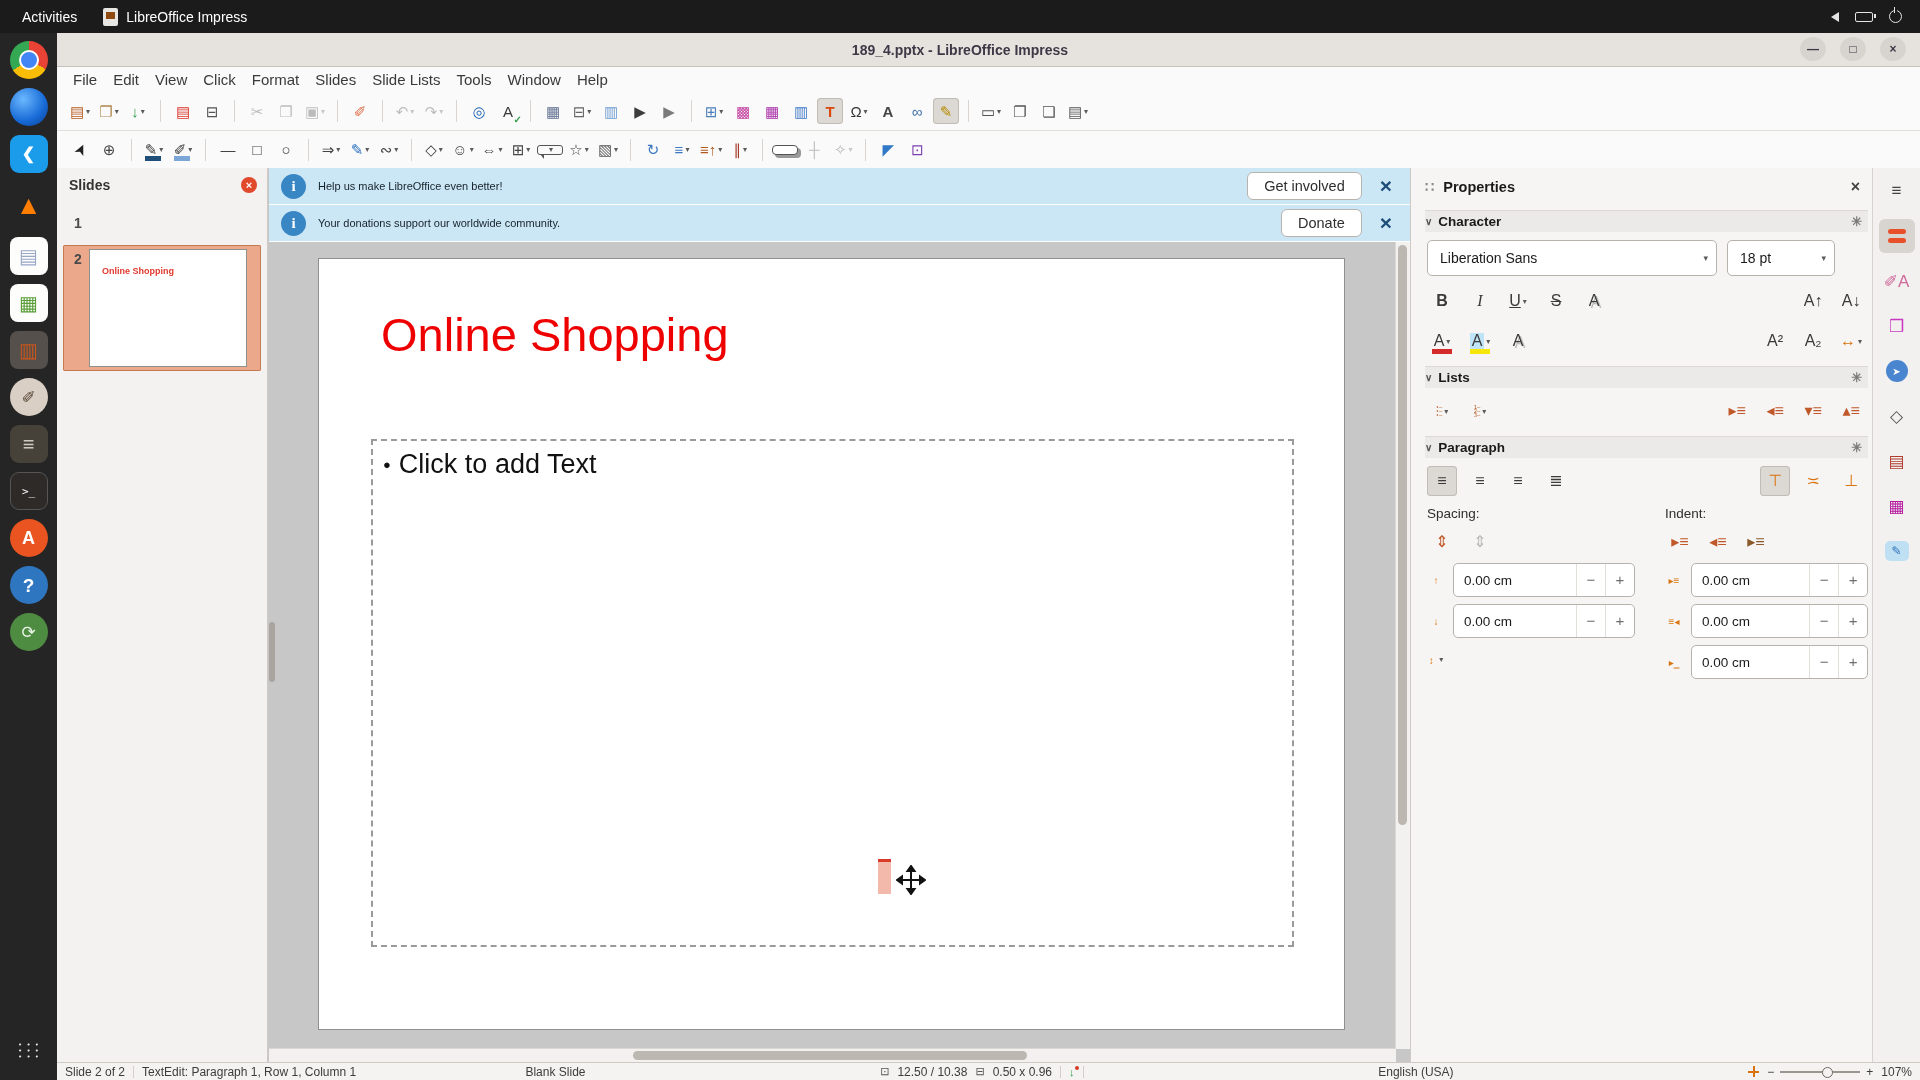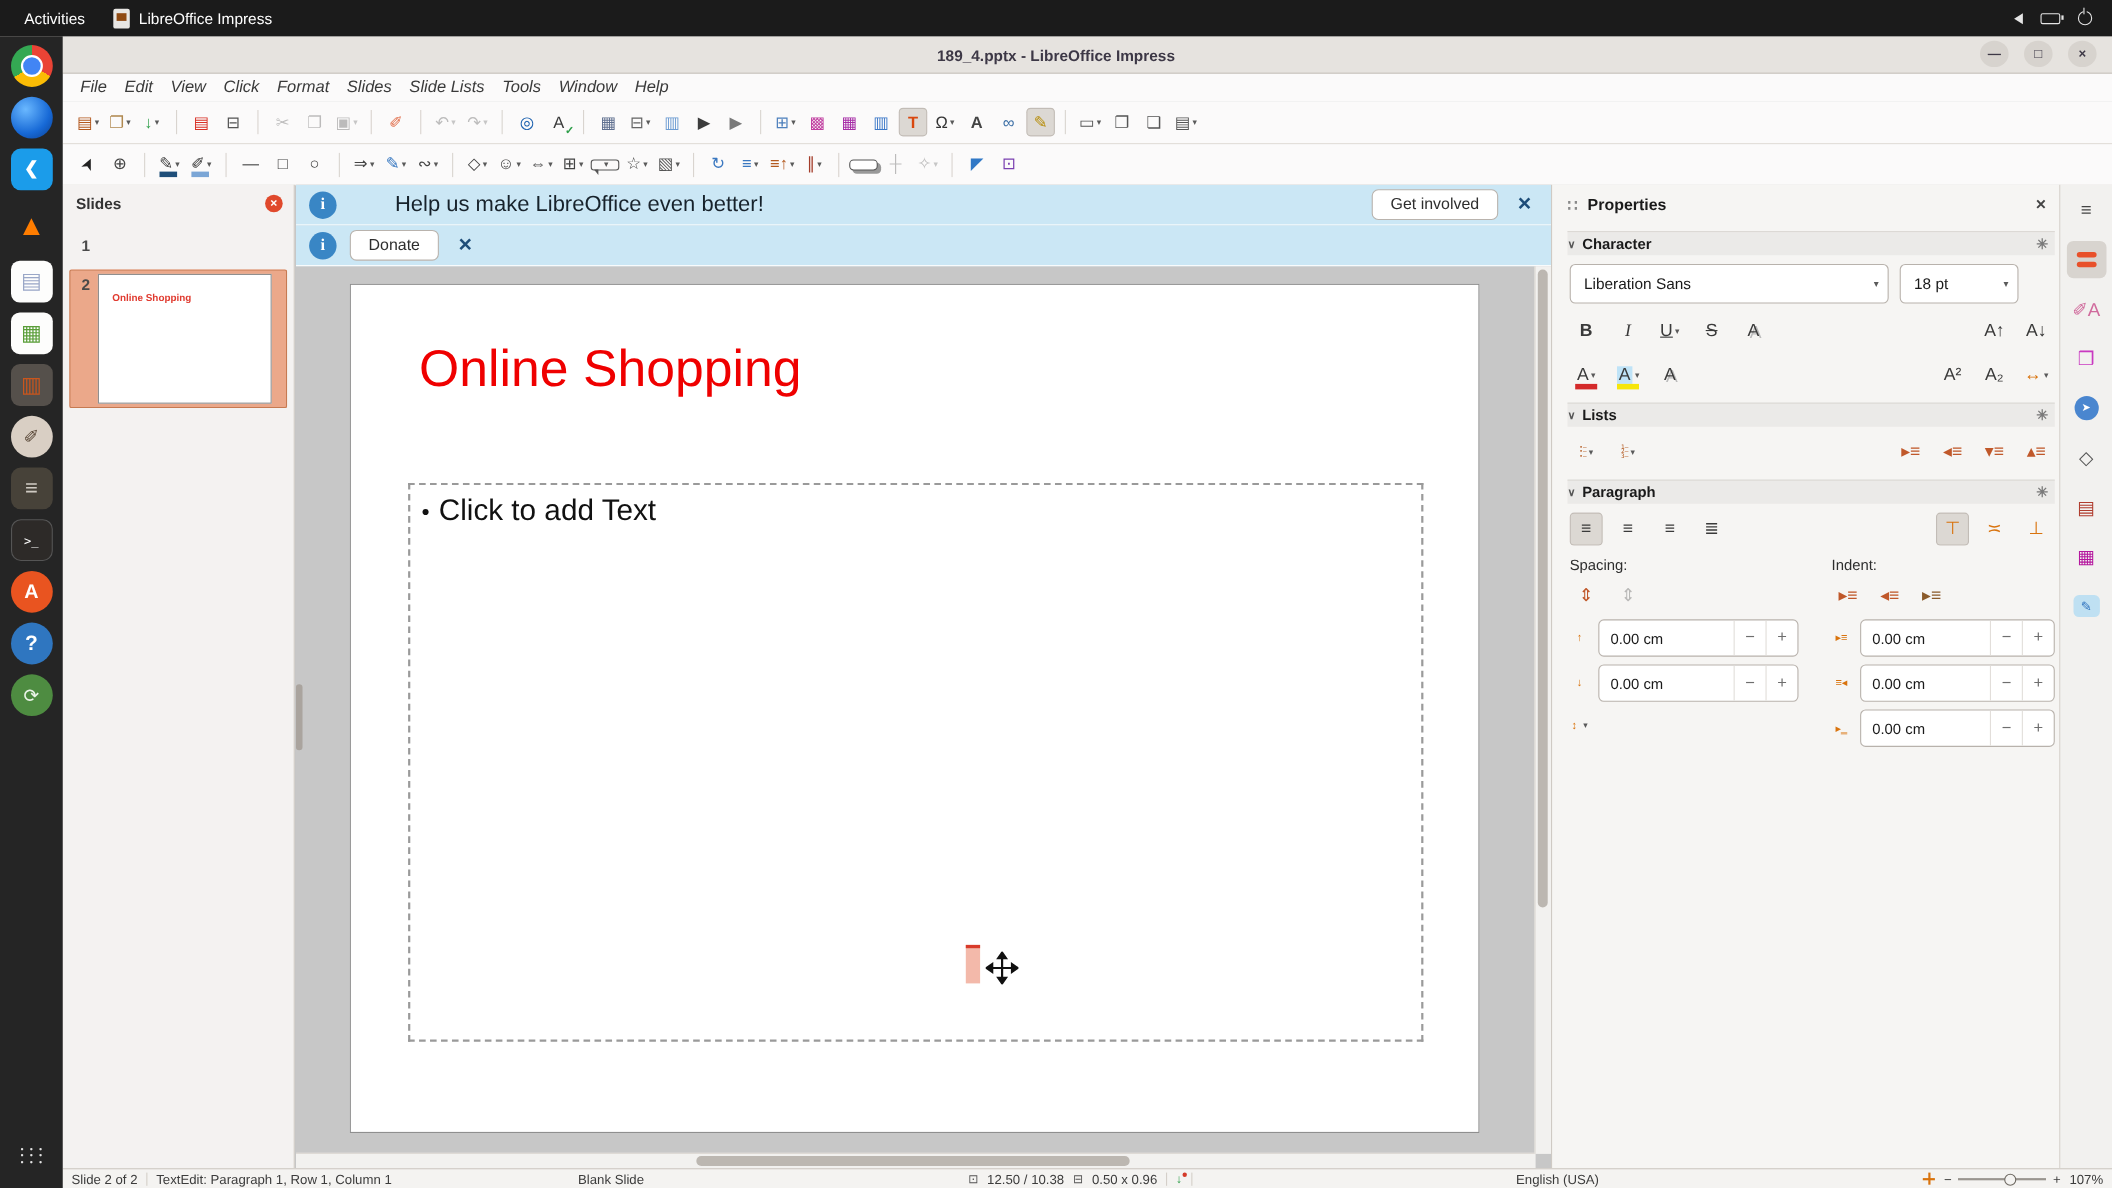--- a/index.html
+++ b/index.html
@@ -25,21 +25,21 @@
 
   
   .titlebar{position:absolute;left:0;top:33px;width:100%;height:33px;background:#e6e3df;border-bottom:1px solid #c8c2bc;
     display:flex;align-items:center;justify-content:center;font-size:14px;font-weight:bold;color:#3d3846;z-index:40;}
   .win-controls{position:absolute;right:14px;top:4px;display:flex;gap:14px;}
   .win-controls .tbi{width:24px;height:24px;border-radius:50%;background:#d7d3ce;font-size:12px;color:#3d3846;}
 
   
   .menubar{position:absolute;left:57px;top:66px;right:0;height:26px;background:#fbfafa;display:flex;align-items:center;
     font-size:14.5px;color:#2e2e2e;padding-left:8px;}
-  .menubar .tbi{border-radius:3px;height:22px;font-style:italic;}
+  .menubar .tbi{border-radius:3px;height:22px;}
   .menubar .lbl{padding:0 6px;}
 
   
   .toolbar{position:absolute;left:57px;right:0;background:#fbfafa;display:flex;align-items:center;padding-left:10px;gap:3px;}
   .tb1{top:92px;height:38px;border-bottom:1px solid #e3dfda;}
   .tb2{top:131px;height:37px;border-bottom:1px solid #d8d3ce;}
 
   .tbi{display:inline-flex;align-items:center;justify-content:center;min-width:26px;height:26px;border-radius:4px;
     font-size:15px;color:#3a3a3a;position:relative;padding:0 2px;box-sizing:border-box;}
   .tbi .g{display:inline-block;line-height:1;}
@@ -98,21 +98,21 @@
   .mini-table i.r1{height:9px;background:#c9d4e8;}
   .mini-table i.r2{height:8px;background:#e7ecf4;}
   .mini-table i.r3{height:8px;background:#c9d4e8;}
   .mini-table i.half{background:#dde4f0;height:5px;}
 
   
   .main-area{position:absolute;left:269px;top:168px;right:510px;bottom:18px;background:#c7c7c7;overflow:hidden;}
   .notif{height:36px;background:#cbe7f5;border-bottom:1px solid #fdfdfd;display:flex;align-items:center;padding:0 12px;gap:12px;}
   .notif-info{width:25px;height:25px;border-radius:50%;background:#3986c5;color:#fff;font-size:15px;font-weight:bold;
     font-family:"Liberation Serif",serif;display:flex;align-items:center;justify-content:center;flex:0 0 auto;}
-  .notif-msg{font-size:20px;color:#17222b;flex:1;margin-left:41px;}
+  .notif-msg{font-size:11px;color:#17222b;flex:1;}
   .notif-btn{background:#fff;border:1px solid #b9b3ad;border-radius:6px;font-size:14.5px;color:#2e2e2e;padding:5px 16px;}
   .notif-x{font-size:21px;color:#1d4d79;font-weight:bold;padding:0 6px;}
 
   .canvas{position:absolute;left:0;top:74px;right:0;bottom:0;}
   .page{position:absolute;left:49px;top:16px;width:1027px;height:772px;background:#fff;border:1px solid #8f8f8f;box-sizing:border-box;}
   .slide-title{position:absolute;left:62px;top:48px;font-size:47px;color:#ef0000;letter-spacing:0;}
   .text-frame{position:absolute;left:52px;top:180px;width:923px;height:508px;border:2px dashed #9a9a9a;box-sizing:border-box;}
   .tf-line{display:flex;align-items:center;gap:8px;padding:8px 0 0 10px;font-size:27px;color:#111;}
   .tf-bullet{font-size:13px;}
   .caret-block{position:absolute;left:505px;top:418px;width:13px;height:35px;background:#f3b9aa;border-top:3px solid #d83b2a;box-sizing:border-box;}
@@ -522,20 +522,21 @@
 
   <div class="main-area">
     <div class="notif">
       <span class="notif-info">i</span>
       <span class="notif-msg">Help us make LibreOffice even better!</span>
       <span class="notif-btn">Get involved</span>
       <span class="notif-x">×</span>
     </div>
     <div class="notif">
       <span class="notif-info">i</span>
+      <span class="notif-msg">Your donations support our worldwide community.</span>
       <span class="notif-btn">Donate</span>
       <span class="notif-x">×</span>
     </div>
 
     <div class="canvas">
       <div class="splitter"></div>
       <div class="page">
         <div class="slide-title">Online Shopping</div>
         <div class="text-frame">
           <div class="tf-line">

